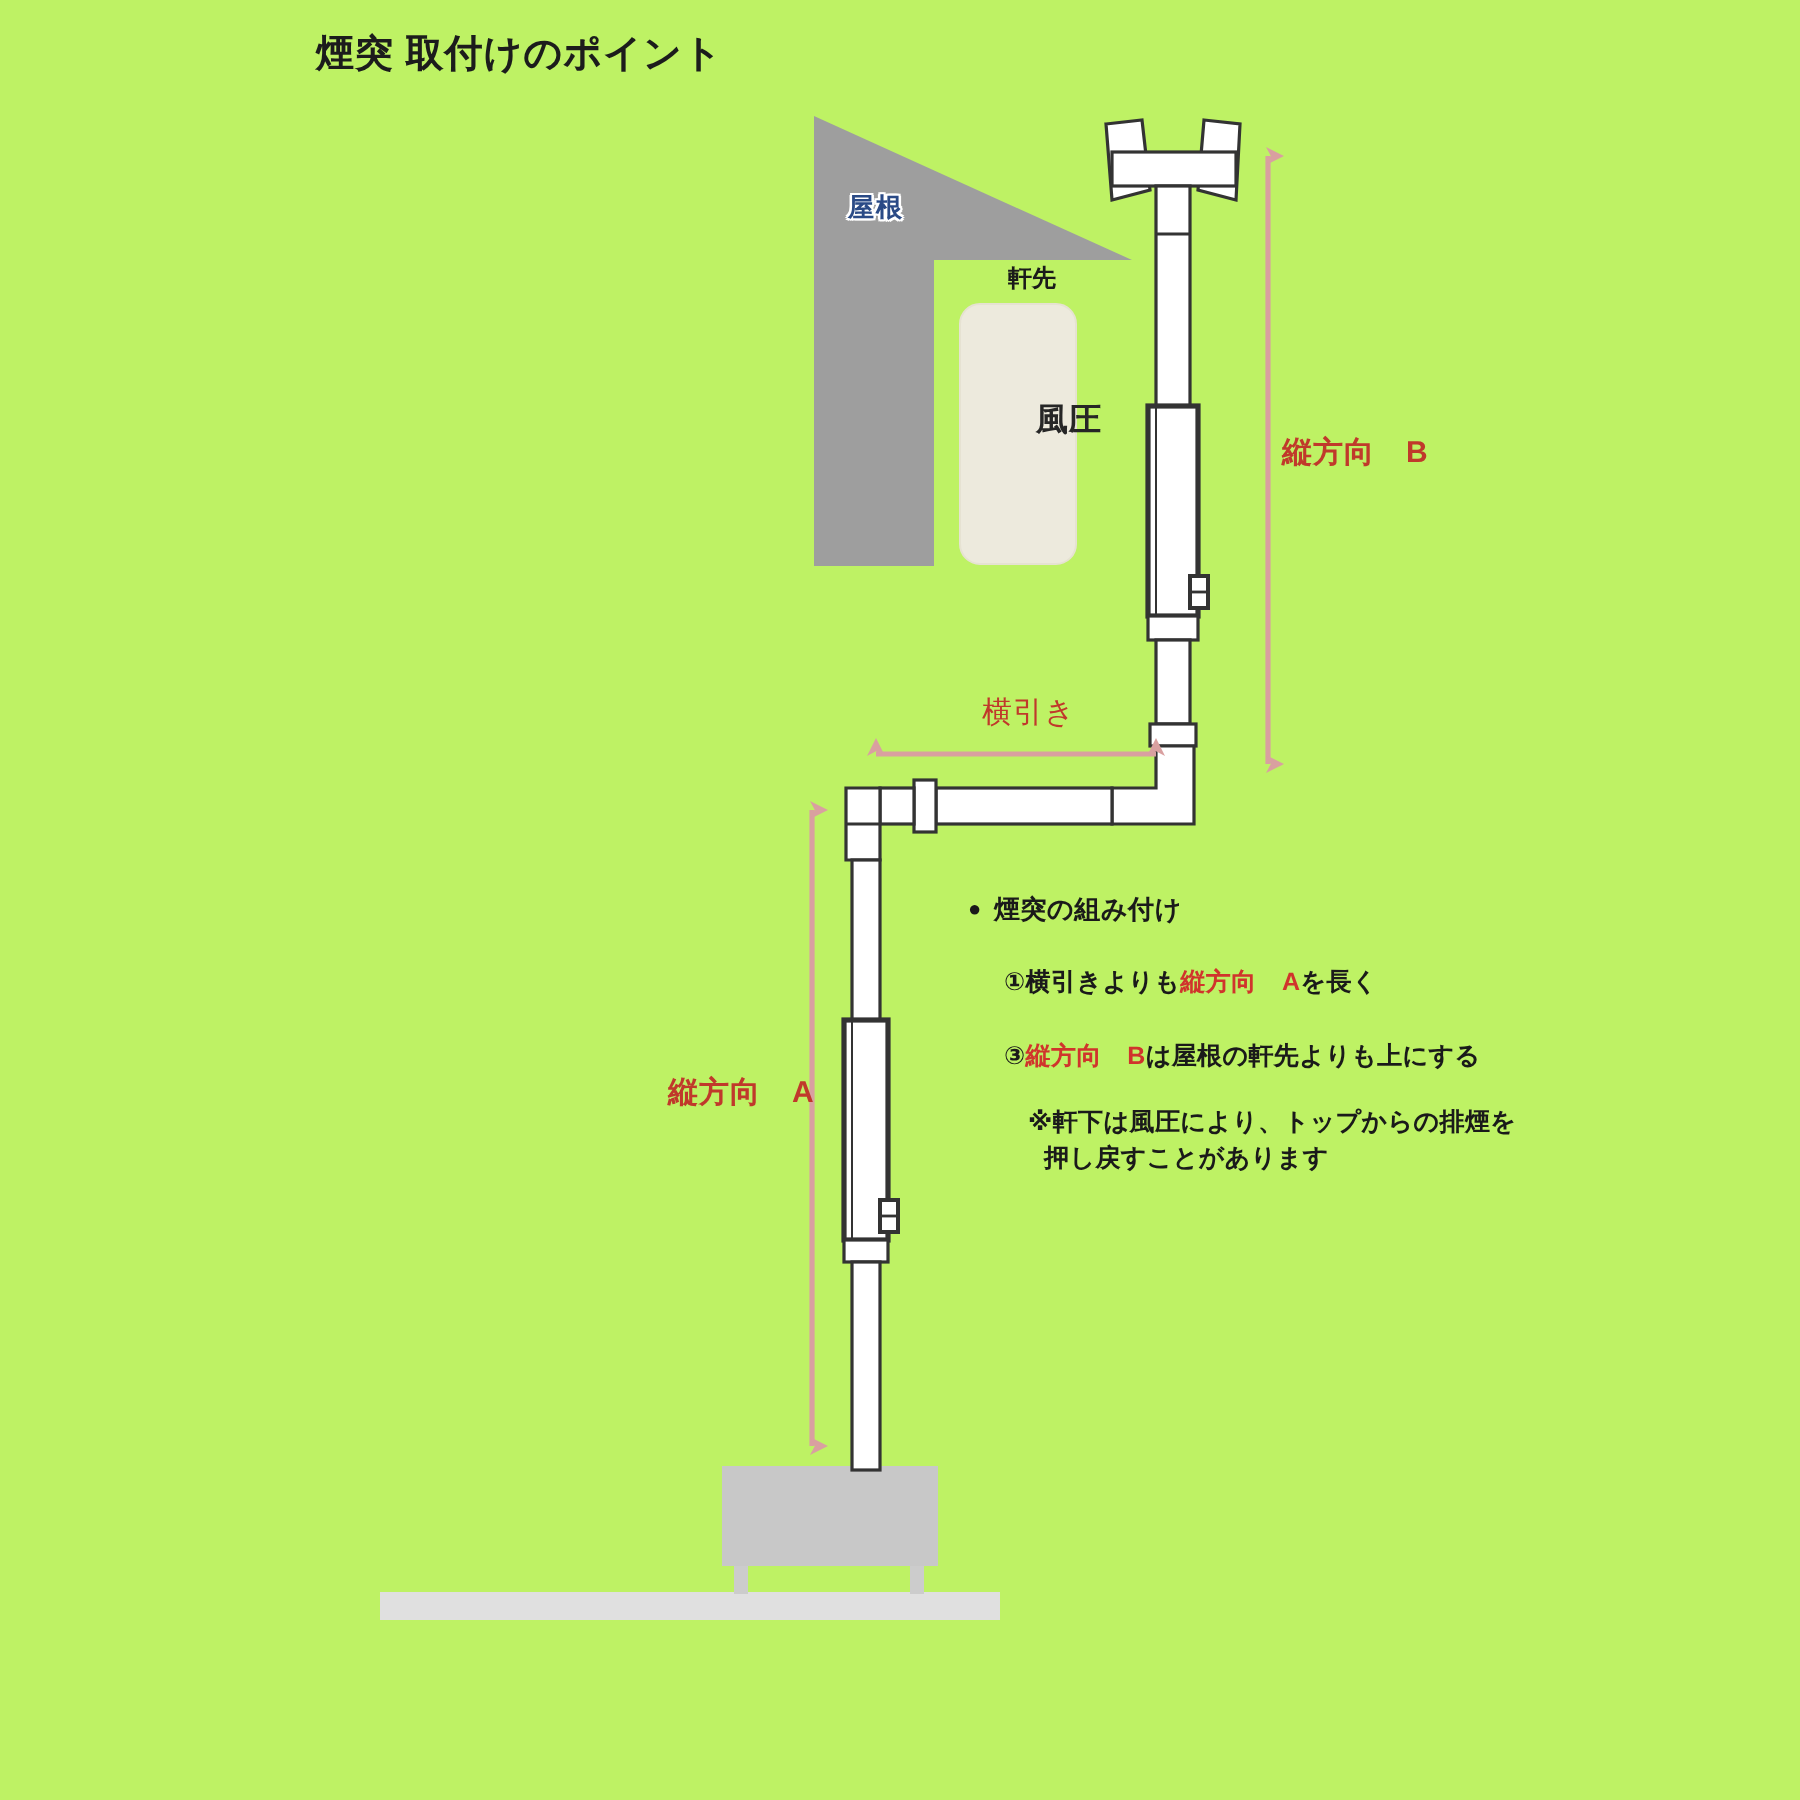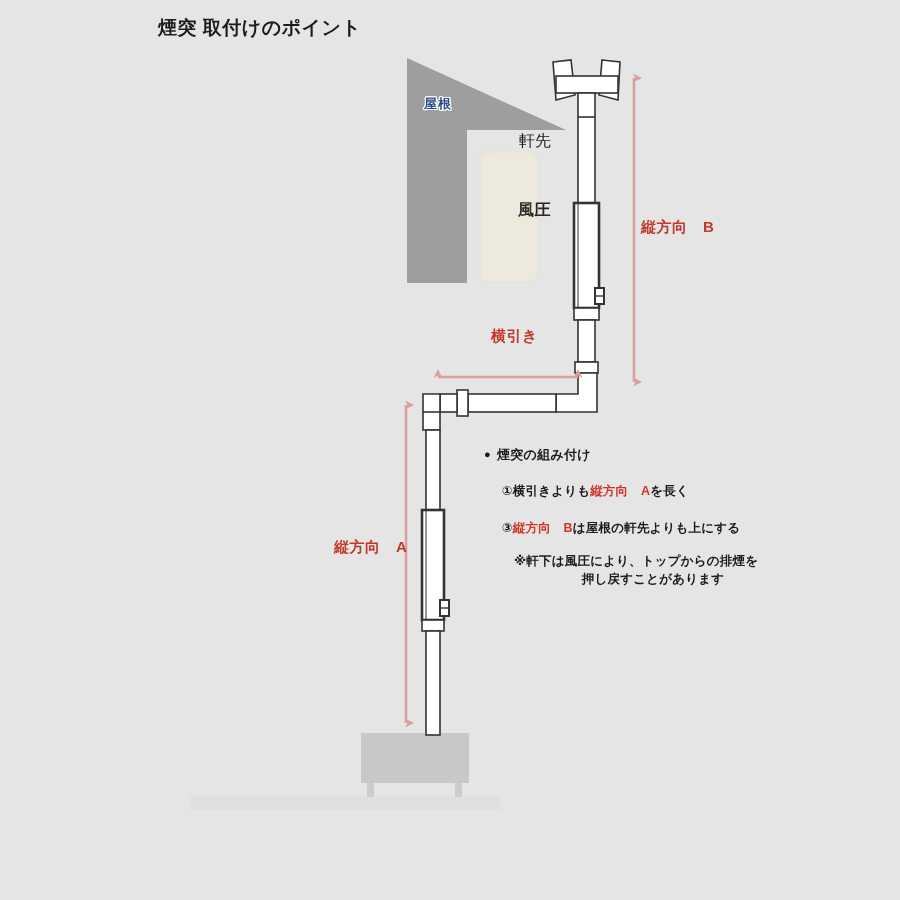--- a/index.html
+++ b/index.html
@@ -12,21 +12,21 @@
     height: 900px;
     position: relative;
     font-family: "Liberation Sans", "DejaVu Sans", sans-serif;
     overflow: hidden;
   }
   #page {
     position: absolute;
     top: 0; left: 0;
     width: 900px;
     height: 900px;
-    background: #e5e5e5;
+    background: #bef264;
   }
   #diagram-svg {
     position: absolute;
     top: 0; left: 0;
     width: 900px;
     height: 900px;
   }
   .txt {
     position: absolute;
     white-space: pre;
@@ -47,24 +47,24 @@
     font-weight: bold;
     color: #2a4a86;
     text-shadow:
       1.2px 0 0 #ffffff, -1.2px 0 0 #ffffff,
       0 1.2px 0 #ffffff, 0 -1.2px 0 #ffffff,
       1px 1px 0 #ffffff, -1px -1px 0 #ffffff,
       1px -1px 0 #ffffff, -1px 1px 0 #ffffff;
     letter-spacing: 1px;
   }
   #label-eaves {
-    left: 519px;
+    left: 504px;
     top: 133px;
-    font-size: 16px;
-    font-weight: normal;
+    font-size: 12px;
+    font-weight: bold;
     color: #1a1a1a;
   }
   #label-wind-pressure {
     left: 518px;
     top: 203px;
     font-size: 16px;
     font-weight: bold;
     color: #262626;
     letter-spacing: 0.5px;
     font-family: Liberation Mono, monospace;
@@ -80,23 +80,23 @@
   #label-vertical-a {
     left: 334px;
     top: 539px;
     font-size: 15px;
     font-weight: bold;
     color: #c0392b;
     letter-spacing: 0.5px;
   }
   #label-horizontal-run {
     left: 491px;
-    top: 328px;
+    top: 349px;
     font-size: 15px;
-    font-weight: bold;
+    font-weight: normal;
     color: #c0392b;
     letter-spacing: 0.5px;
   }
   #notes-block {
     position: absolute;
     left: 484px;
     top: 446px;
     width: 300px;
   }
   .note-heading {
@@ -122,21 +122,20 @@
   .note-item:last-child { margin-bottom: 0; }
   .em-red { color: #d0342c; }
   .note-sub {
     display: block;
     margin-left: 12px;
     margin-top: 15px;
   }
   .note-sub-line2 {
     display: block;
     margin-left: 20px;
-    text-align: center;
   }
 </style>
 </head>
 <body>
 
 <div id="page">
 
   <div class="txt" id="page-title">煙突 取付けのポイント</div>
 
   <svg id="diagram-svg" viewBox="0 0 900 900">

